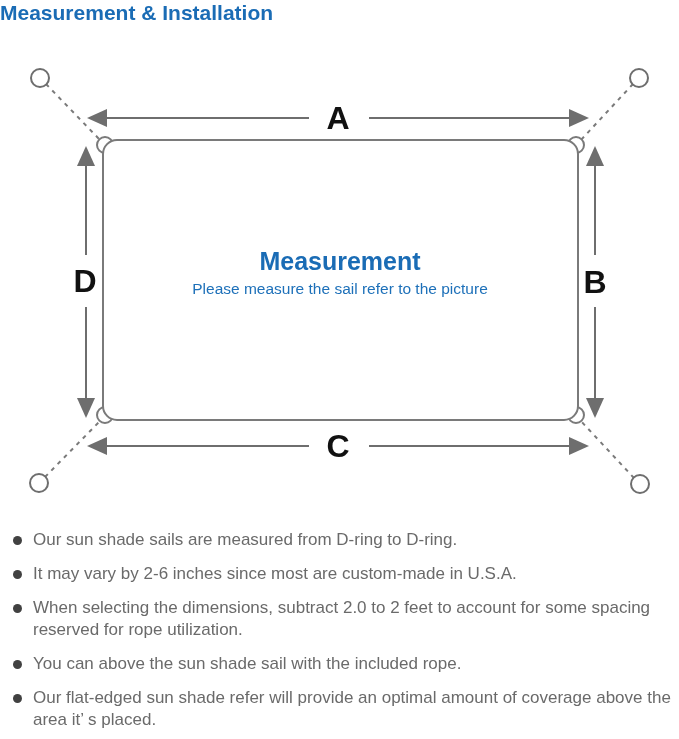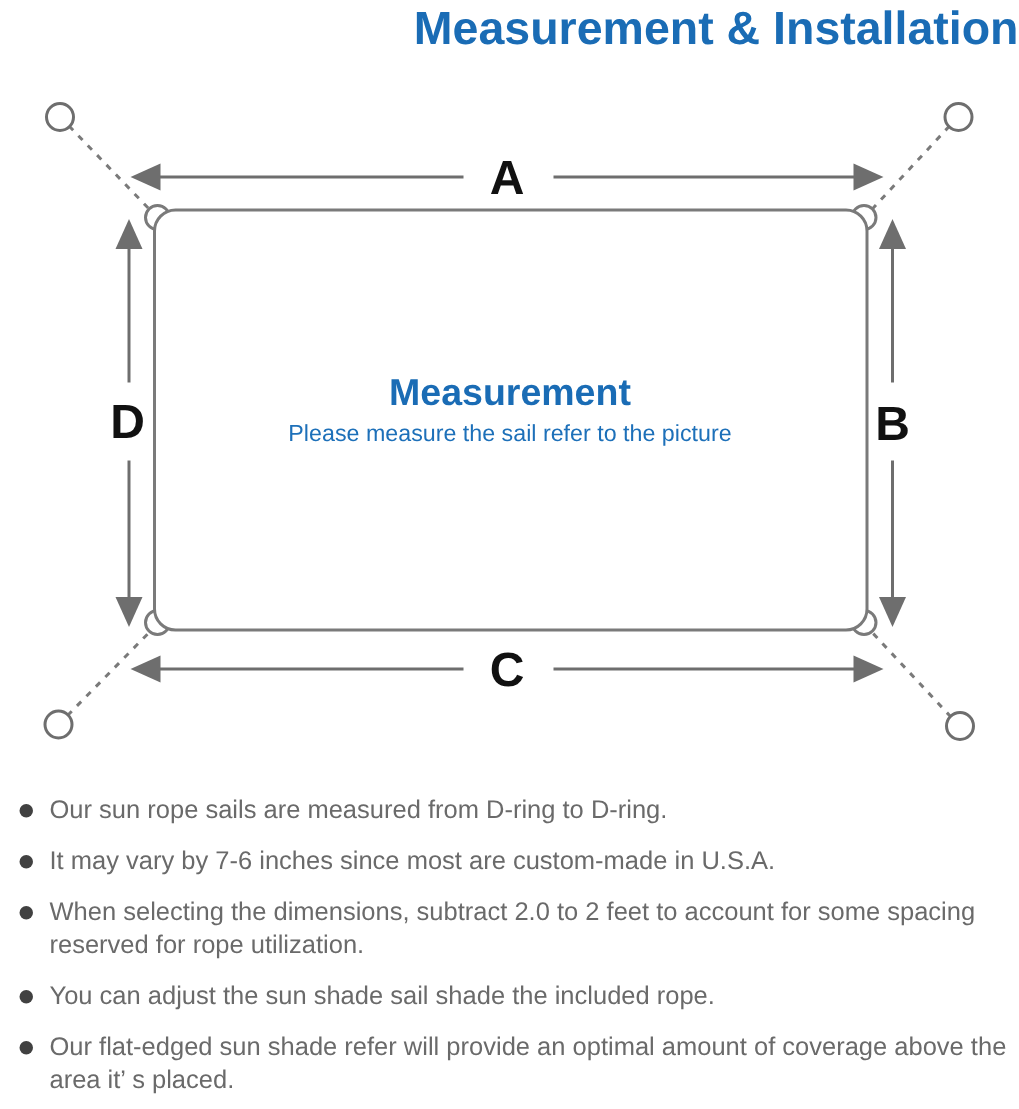--- a/index.html
+++ b/index.html
@@ -6,22 +6,22 @@
   html,body { margin:0; padding:0; background:#ffffff; }
   .page {
     position:relative;
     width:679px; height:739px;
     background:#ffffff;
     font-family:"Liberation Sans", sans-serif;
     overflow:hidden;
   }
   .title {
     position:absolute; top:1px; left:0; width:100%;
-    margin:0; text-align:right;
-    font-size:31px; font-weight:bold;
+    margin:0; text-align:left;
+    font-size:21px; font-weight:bold;
     color:#1a6cb5;
   }
   .diagram { position:absolute; top:55px; left:0; }
   .notes { position:absolute; top:529px; left:11px; width:662px; }
   .note { display:flex; align-items:flex-start; margin-bottom:12px;
           color:#6a6a6a; font-size:17px; line-height:22px; }
   .dot { flex:0 0 auto; width:9px; height:9px; border-radius:50%;
          background:#414141; margin:7px 11px 0 2px; }
   .dim-label { font-weight:bold; fill:#111111; font-size:32px; }
   .center-title { font-weight:bold; fill:#1a6cb5; font-size:25px; }
@@ -92,33 +92,33 @@
     <text class="dim-label" x="338" y="402" text-anchor="middle">C</text>
     <text class="dim-label" x="85" y="237" text-anchor="middle">D</text>
 
     <text class="center-title" x="340" y="215" text-anchor="middle">Measurement</text>
     <text class="center-sub" x="340" y="239" text-anchor="middle">Please measure the sail refer to the picture</text>
   </svg>
 
   <div class="notes">
     <div class="note">
       <span class="dot"></span>
-      <span>Our sun rope sails are measured from D-ring to D-ring.</span>
+      <span>Our sun shade sails are measured from D-ring to D-ring.</span>
     </div>
     <div class="note">
       <span class="dot"></span>
-      <span>It may vary by 7-6 inches since most are custom-made in U.S.A.</span>
+      <span>It may vary by 2-6 inches since most are custom-made in U.S.A.</span>
     </div>
     <div class="note">
       <span class="dot"></span>
       <span>When selecting the dimensions, subtract 2.0 to 2 feet to account for some spacing reserved for rope utilization.</span>
     </div>
     <div class="note">
       <span class="dot"></span>
-      <span>You can adjust the sun shade sail shade the included rope.</span>
+      <span>You can above the sun shade sail with the included rope.</span>
     </div>
     <div class="note">
       <span class="dot"></span>
       <span>Our flat-edged sun shade refer will provide an optimal amount of coverage above the area it’ s placed.</span>
     </div>
   </div>
 
 </div>
 
 </body></html>

